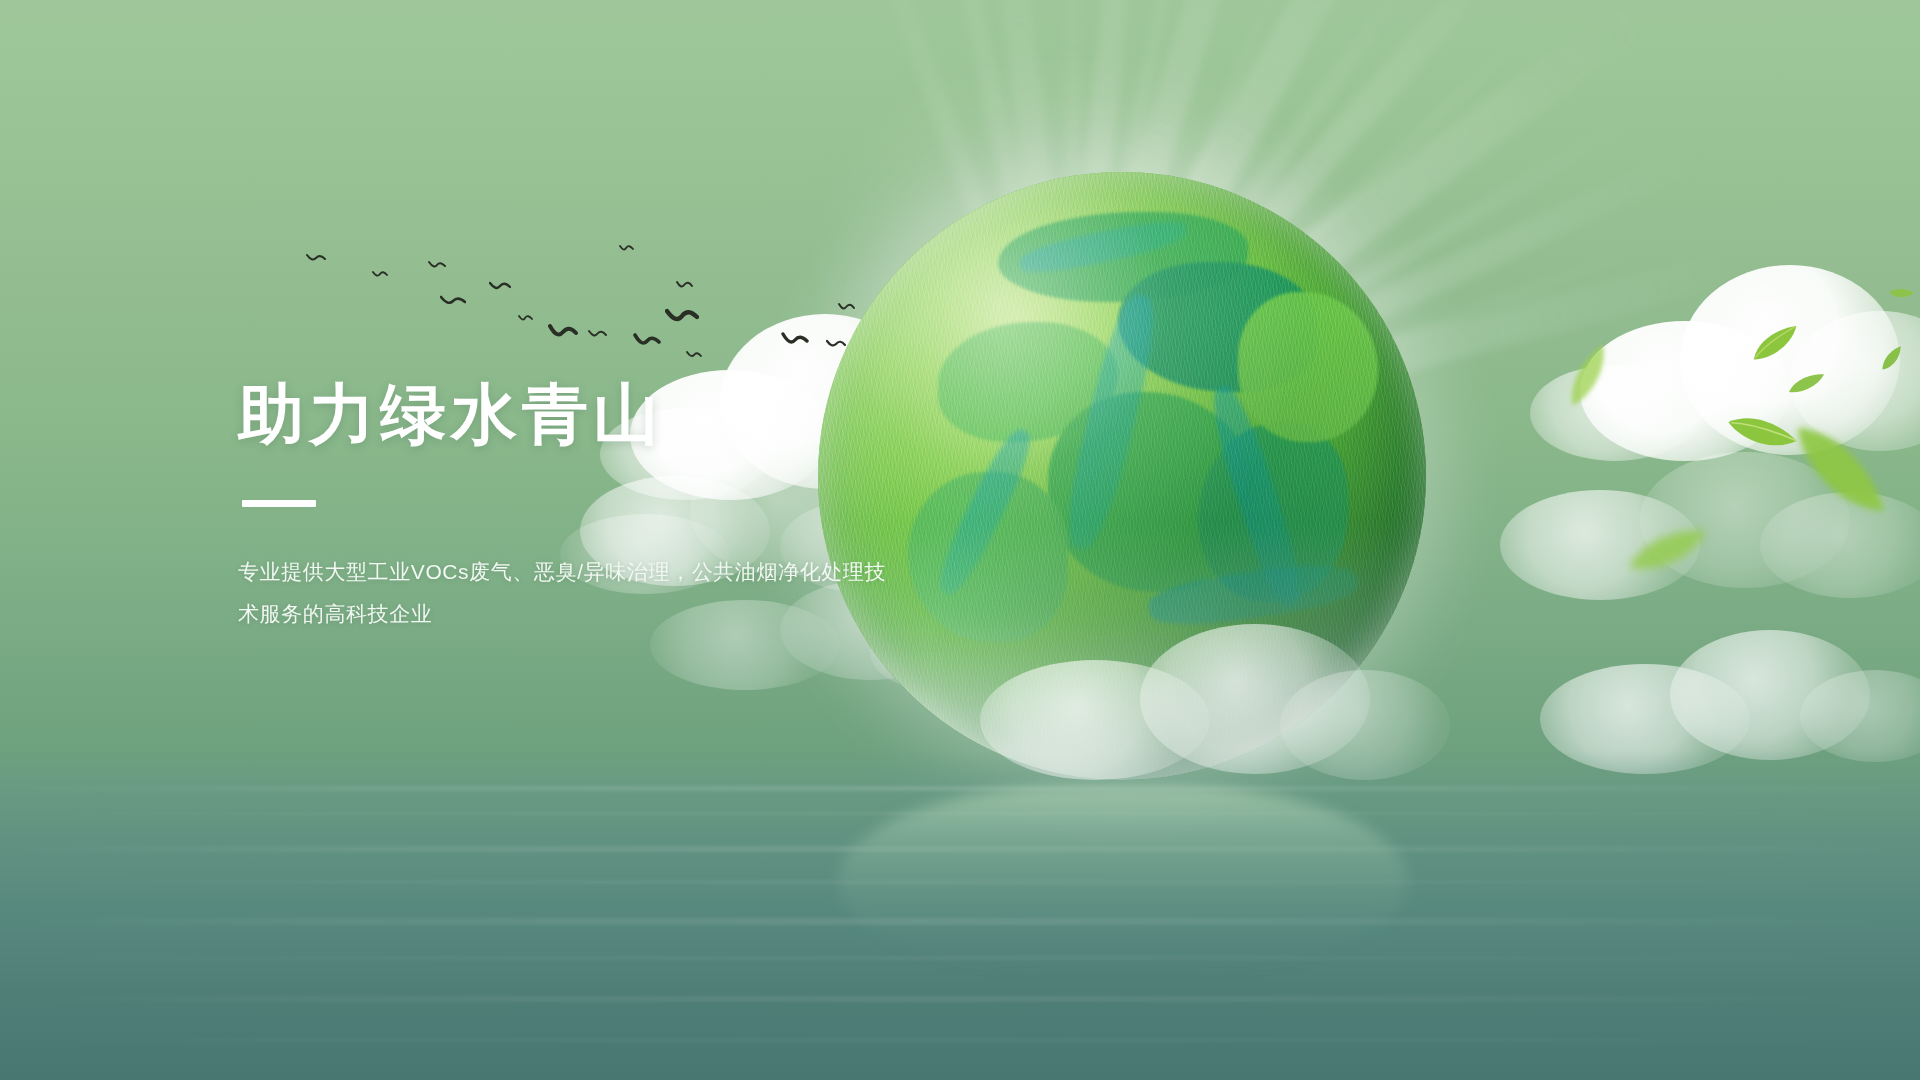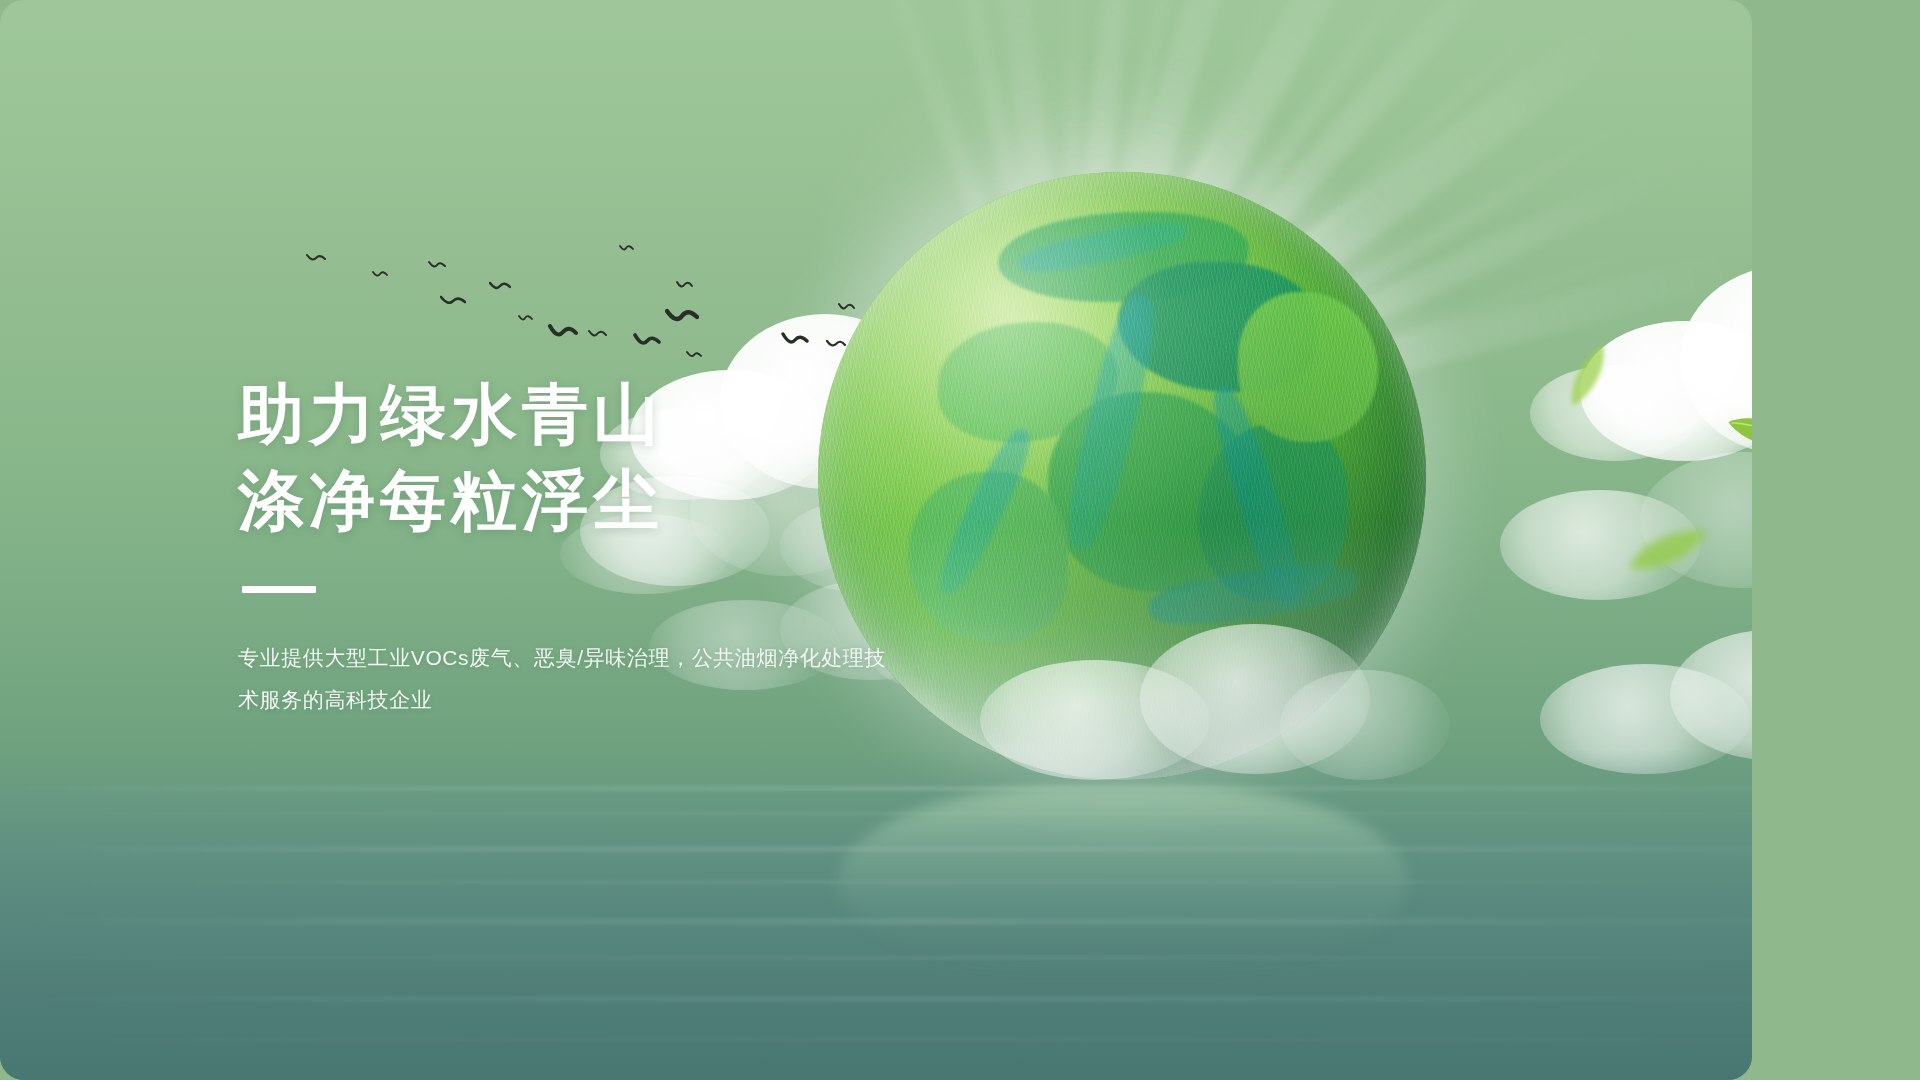--- a/index.html
+++ b/index.html
@@ -5,36 +5,35 @@
   * { margin:0; padding:0; box-sizing:border-box; }
   html, body {
     width:1920px; height:1080px;
     overflow:hidden;
     font-family:"Liberation Sans", "DejaVu Sans", sans-serif;
     background:#8fb98d;
   }
 
   #banner {
     position:relative;
-    width:1752px; height:1080px;
+    width:1920px; height:1080px;
     overflow:hidden;
     background:
       linear-gradient(180deg,
         #9ec69a 0%,
         #9bc496 10%,
         #93bd91 26%,
         #8ab88b 40%,
         #80b087 52%,
         #74a681 64%,
         #699c7c 74%,
         #5e9078 83%,
         #558679 90%,
         #4e7d76 96%,
         #4a7874 100%);
-    border-radius: 24px;
   }
 
   
   .rays-wrap {
     position:absolute;
     left:1080px; top:460px;
     width:0; height:0;
     pointer-events:none;
   }
   .ray {
@@ -460,18 +459,17 @@
     </svg>
   </div>
   <div class="leaf" style="left:1555px;top:360px;transform:rotate(-48deg);filter:blur(2px);opacity:.75;">
     <svg width="70" height="30" viewBox="0 0 70 30">
       <path d="M2 23 C18 3 48 1 68 5 C50 27 18 30 2 23 Z" fill="#9ed24f"></path>
     </svg>
   </div>
 
   <div id="copy">
     <div class="headline">助力绿水青山</div>
-    <div class="headline">涤净每粒浮尘</div>
     <div id="divider"></div>
     <div id="subtitle">专业提供大型工业VOCs废气、恶臭/异味治理，公共油烟净化处理技术服务的高科技企业</div>
   </div>
 
 </div>
 
 </body></html>

